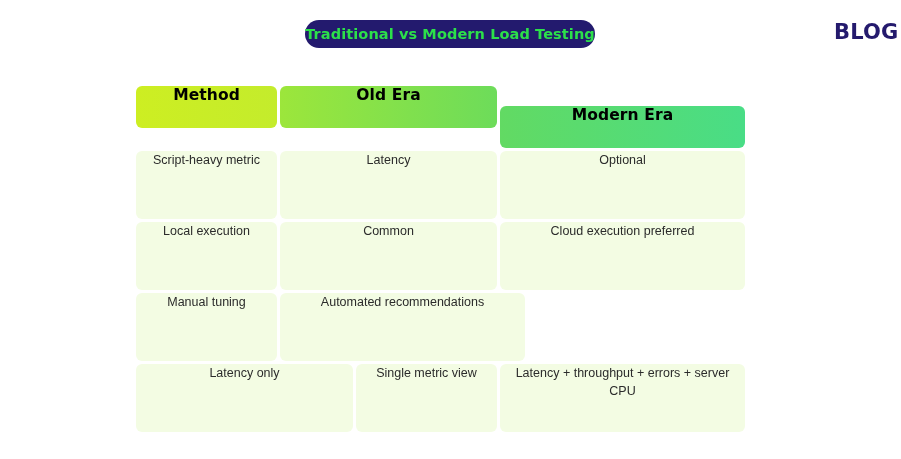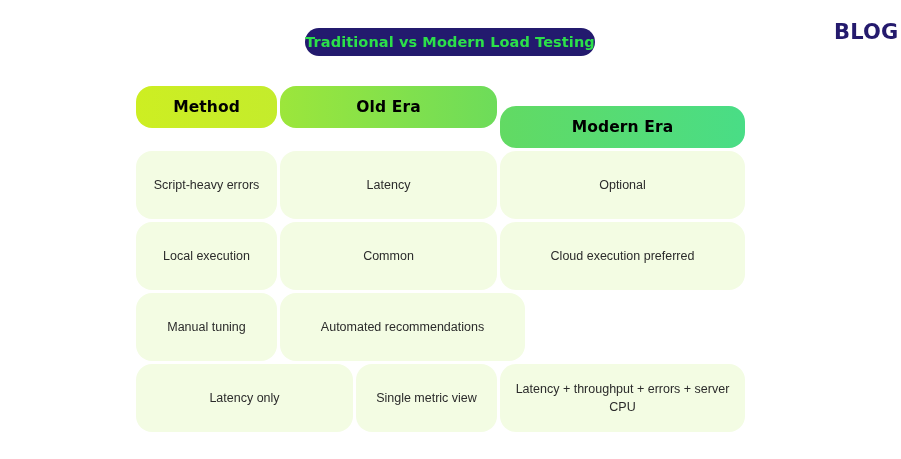--- a/index.html
+++ b/index.html
@@ -12,21 +12,21 @@
     background: #ffffff;
     font-family: "Liberation Sans", sans-serif;
     overflow: hidden;
     position: relative;
   }
 
   
   .title-pill {
     position: absolute;
     left: 305px;
-    top: 28px;
+    top: 20px;
     width: 290px;
     height: 28px;
     border-radius: 14px;
     background: #231a6e;
     display: flex;
     align-items: center;
     justify-content: center;
   }
   .title-pill-text {
     color: #2ce04a;
@@ -59,24 +59,23 @@
     width: 639px;
   }
   .row {
     display: flex;
     gap: 3px;
     margin-bottom: 3px;
   }
   .cell {
     box-sizing: border-box;
     display: flex;
-    align-items: center;
     justify-content: center;
     text-align: center;
-    border-radius: 16px;
+    border-radius: 6px;
   }
   .col-1 { width: 141px; }
   .col-2 { width: 217px; }
   .col-3 { width: 245px; }
 
   
   .header-row .cell {
     height: 42px;
     color: #000000;
     font-size: 15.5px;
@@ -125,21 +124,21 @@
     <div class="cell col-2">
       <span>Old Era</span>
     </div>
     <div class="cell col-3">
       <span>Modern Era</span>
     </div>
   </div>
 
   <div class="row body-row">
     <div class="cell col-1">
-      <span>Script-heavy errors</span>
+      <span>Script-heavy metric</span>
     </div>
     <div class="cell col-2">
       <span>Latency</span>
     </div>
     <div class="cell col-3">
       <span>Optional</span>
     </div>
   </div>
 
   <div class="row body-row">

